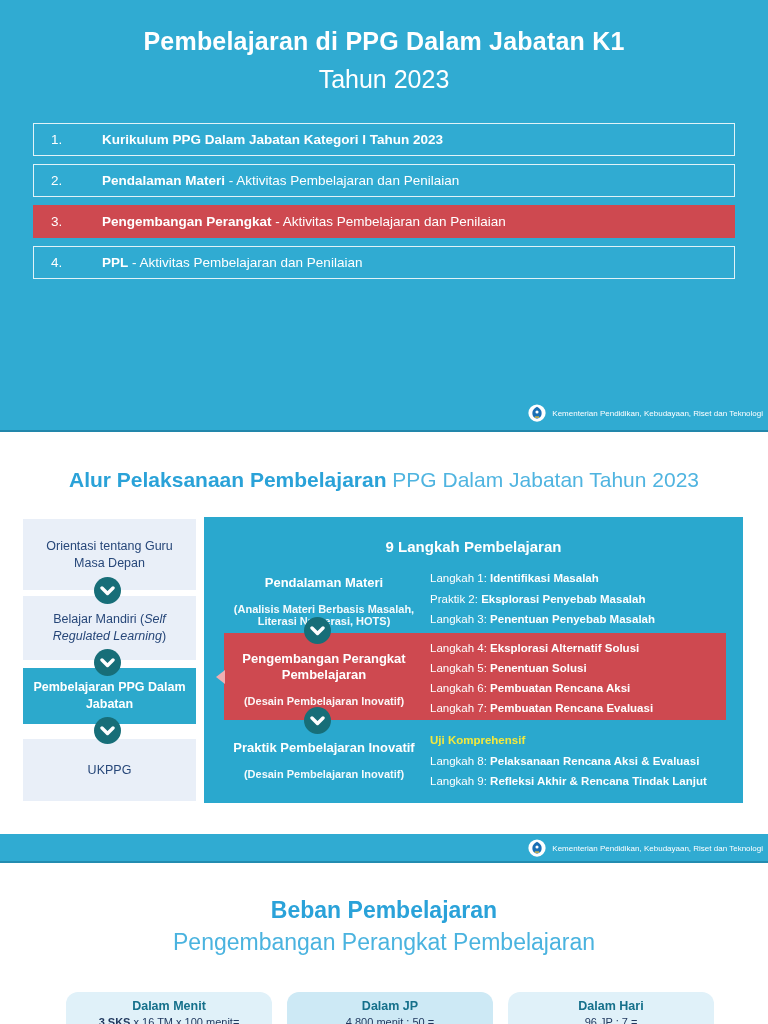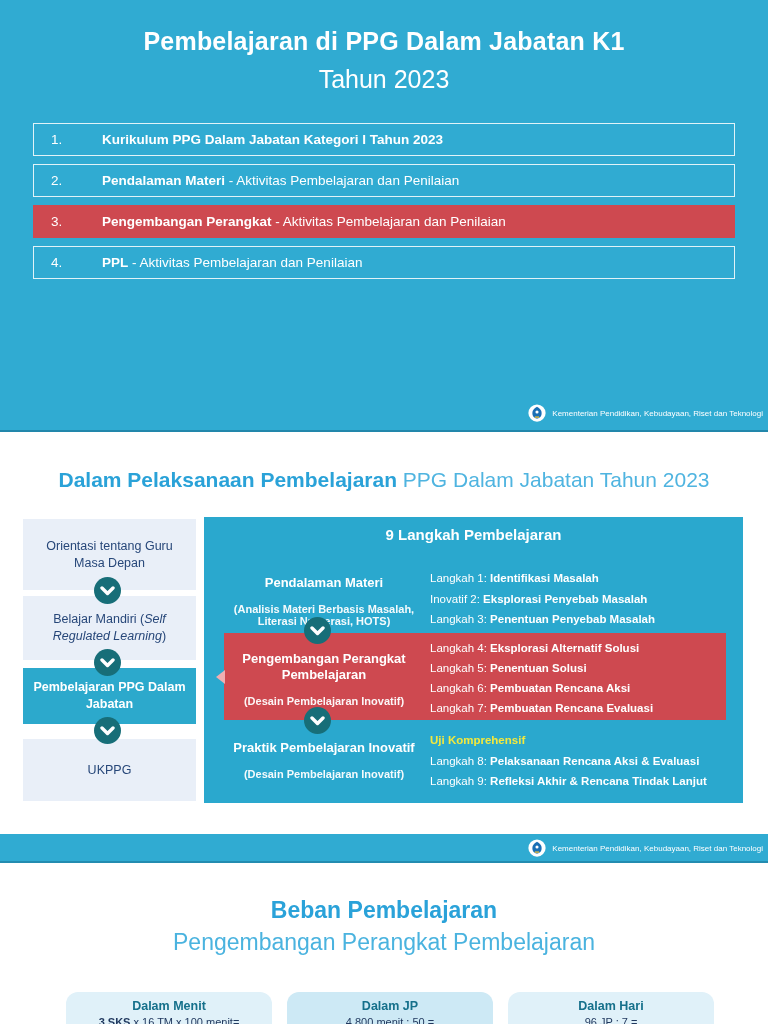--- a/index.html
+++ b/index.html
@@ -29,21 +29,21 @@
   .s2-title .tb{color:#2AA2D8;font-weight:700;}
   .s2-title .tr{color:#4FB4E0;font-weight:400;}
   .flowbox{position:absolute;left:23px;width:173px;background:#E9EFF8;color:#274779;
            display:flex;align-items:center;justify-content:center;text-align:center;
            font-size:12.5px;line-height:17px;padding:4px 10px;}
   .flowbox.teal{background:#2CA9CC;color:#fff;font-weight:700;}
   .chev{position:absolute;width:27px;height:27px;border-radius:50%;background:#176E78;
         display:flex;align-items:center;justify-content:center;z-index:5;}
   .chev svg{display:block;}
   .panel{position:absolute;left:204px;top:517px;width:539px;height:286px;background:#2AA8CE;}
-  .panel-header{position:absolute;left:204px;top:526px;width:539px;text-align:center;color:#fff;
+  .panel-header{position:absolute;left:204px;top:538px;width:539px;text-align:center;color:#fff;
                 font-size:15px;font-weight:700;}
   .stage-left{position:absolute;width:190px;text-align:center;color:#fff;}
   .stage-left .st{font-size:13px;font-weight:700;line-height:16px;}
   .stage-left .ss{font-size:11px;line-height:12px;opacity:.95;margin-top:12px;font-weight:bold;}
   .steps{position:absolute;left:430px;color:#fff;font-size:11.5px;line-height:20.5px;white-space:nowrap;}
   .redbox{position:absolute;left:224px;top:633px;width:502px;height:87px;background:#CE4950;}
   .redbox .notch{position:absolute;left:-8px;top:50%;transform:translateY(-50%);width:0;height:0;
                  border-top:7px solid transparent;border-bottom:7px solid transparent;
                  border-right:9px solid #F0AEB2;}
   .ujilabel{color:#F3E93D;font-weight:700;}
@@ -91,21 +91,21 @@
         <circle cx="12" cy="12" r="11.5" fill="#ffffff"></circle>
         <path d="M12 3.5 C8.2 5.5 5.8 8 5.8 12 c0 4.2 2.7 7.4 6.2 7.4 s6.2-3.2 6.2-7.4 c0-4-2.4-6.5-6.2-8.5z" fill="#1A6FB5"></path>
         <circle cx="12" cy="10.6" r="2.1" fill="#ffffff"></circle>
         <rect x="9.2" y="16.6" width="5.6" height="1.7" fill="#F2C230"></rect>
       </svg>
       <span>Kementerian Pendidikan, Kebudayaan, Riset dan Teknologi</span>
     </div>
   </section>
 
   <div class="s2-title">
-    <span class="tb">Dalam Pelaksanaan Pembelajaran</span><span class="tr"> PPG Dalam Jabatan Tahun 2023</span>
+    <span class="tb">Alur Pelaksanaan Pembelajaran</span><span class="tr"> PPG Dalam Jabatan Tahun 2023</span>
   </div>
 
   <div class="flowbox" style="top:519px;height:71px">
     <span>Orientasi tentang Guru Masa Depan</span>
   </div>
   <div class="flowbox" style="top:596px;height:64px">
     <span><span>Belajar Mandiri (</span><i>Self Regulated Learning</i><span>)</span></span>
   </div>
   <div class="flowbox teal" style="top:668px;height:56px">
     <span>Pembelajaran PPG Dalam Jabatan</span>
@@ -132,21 +132,21 @@
 
   <div class="panel"></div>
   <div class="panel-header">9 Langkah Pembelajaran</div>
 
   <div class="stage-left" style="left:229px;top:575px">
     <div class="st">Pendalaman Materi</div>
     <div class="ss">(Analisis Materi Berbasis Masalah, Literasi Numerasi, HOTS)</div>
   </div>
   <div class="steps" style="top:568px">
     <div><span>Langkah 1: </span><b class="b">Identifikasi Masalah</b></div>
-    <div><span>Inovatif 2: </span><b class="b">Eksplorasi Penyebab Masalah</b></div>
+    <div><span>Praktik 2: </span><b class="b">Eksplorasi Penyebab Masalah</b></div>
     <div><span>Langkah 3: </span><b class="b">Penentuan Penyebab Masalah</b></div>
   </div>
 
   <div class="redbox">
     <div class="notch"></div>
   </div>
   <div class="stage-left" style="left:229px;top:651px">
     <div class="st">Pengembangan Perangkat Pembelajaran</div>
     <div class="ss">(Desain Pembelajaran Inovatif)</div>
   </div>

